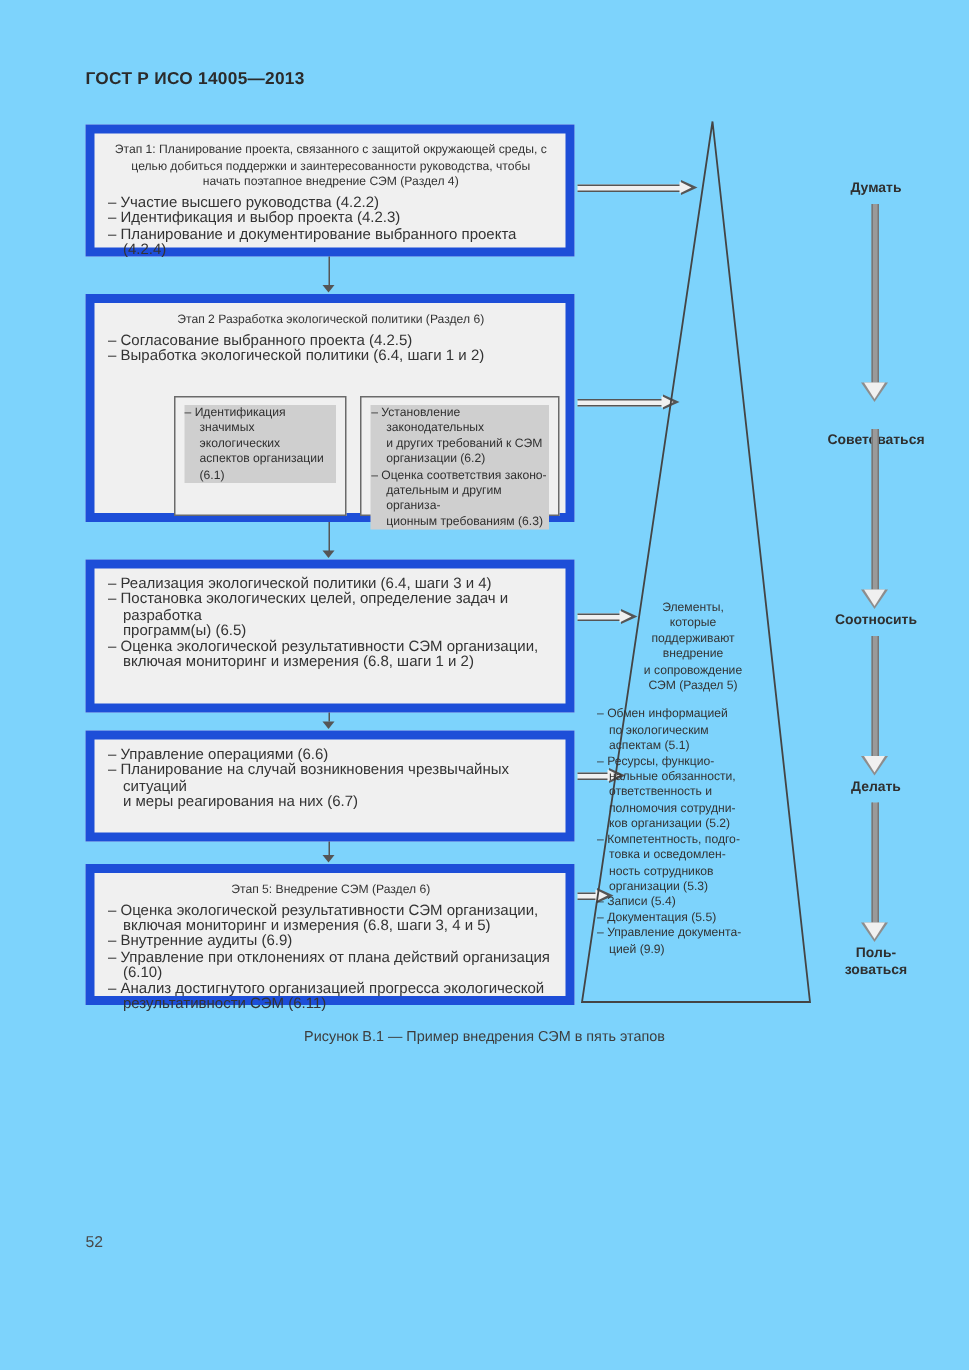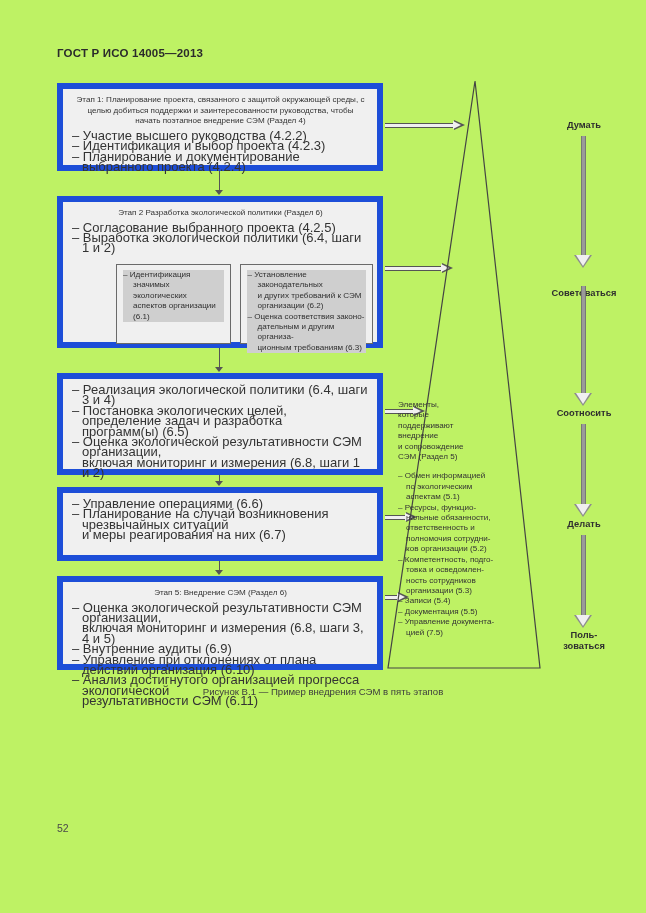--- a/index.html
+++ b/index.html
@@ -11,21 +11,21 @@
     width: 646px;
     height: 913px;
     position: relative;
     font-family: "Liberation Sans", sans-serif;
     color: #3a3a3a;
     overflow: hidden;
   }
   .page {
     position: absolute;
     inset: 0;
-    background: #bef264;
+    background: #7dd3fc;
   }
   #doc-header {
     position: absolute;
     left: 57px;
     top: 47px;
     font-size: 11.5px;
     font-weight: bold;
     letter-spacing: 0.2px;
     color: #2b2b2b;
     white-space: nowrap;
@@ -57,21 +57,21 @@
   }
   .stage-title {
     text-align: center;
     font-size: 8.1px;
     line-height: 10.6px;
     color: #333;
     margin-bottom: 4px;
     padding: 0 4px;
   }
   .bullets {
-    font-size: 13px;
+    font-size: 10px;
     line-height: 10.4px;
     color: #333;
   }
   .bullet {
     display: block;
     padding-left: 10px;
     text-indent: -10px;
     white-space: pre-line;
   }
 
@@ -165,20 +165,21 @@
     width: 170px;
     height: 596px;
   }
   #triangle-content {
     position: absolute;
     left: 398px;
     top: 400px;
     width: 128px;
   }
   .tri-heading {
+    text-align: center;
     font-size: 8.1px;
     line-height: 10.4px;
     color: #333;
     white-space: pre-line;
   }
   .tri-bullets {
     margin-top: 9px;
     font-size: 8.1px;
     line-height: 10.4px;
     color: #333;
@@ -350,21 +351,21 @@
    ответственность и
    полномочия сотрудни-
    ков организации (5.2)</div>
       <div class="bullet">– Компетентность, подго-
    товка и осведомлен-
    ность сотрудников
    организации (5.3)</div>
       <div class="bullet">– Записи (5.4)</div>
       <div class="bullet">– Документация (5.5)</div>
       <div class="bullet">– Управление документа-
-   цией (7.5)</div>
+   цией (9.9)</div>
     </div>
   </div>
 
   <div class="step-label" style="left:524px;top:120px;">Думать</div>
   <div class="step-arrow" style="top:136px;height:125px;"></div>
   <div class="step-arrow-head" style="top:255px;"></div>
 
   <div class="step-label" style="left:524px;top:288px;">Советоваться</div>
   <div class="step-arrow" style="top:286px;height:113px;"></div>
   <div class="step-arrow-head" style="top:393px;"></div>

